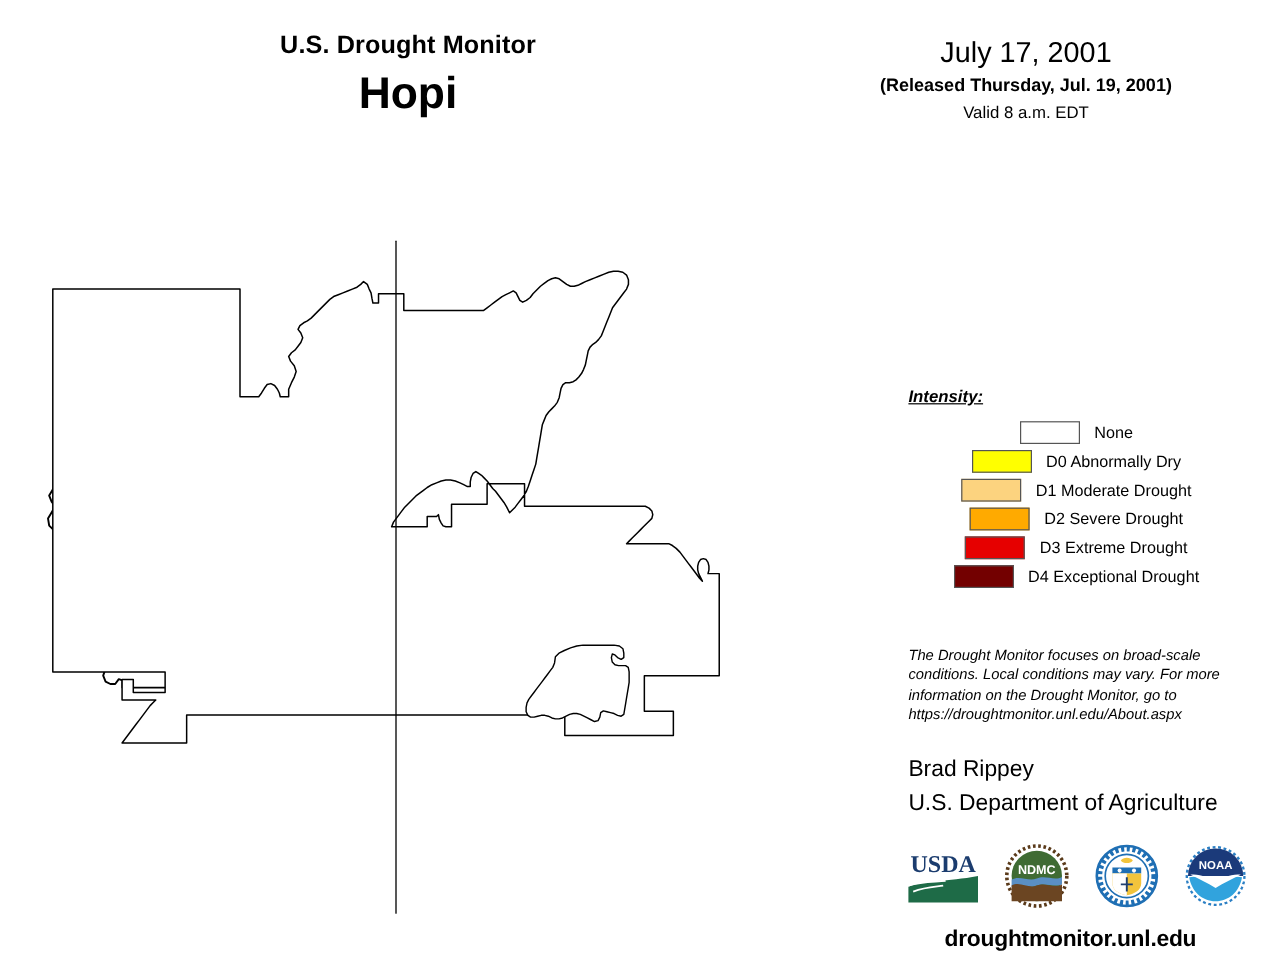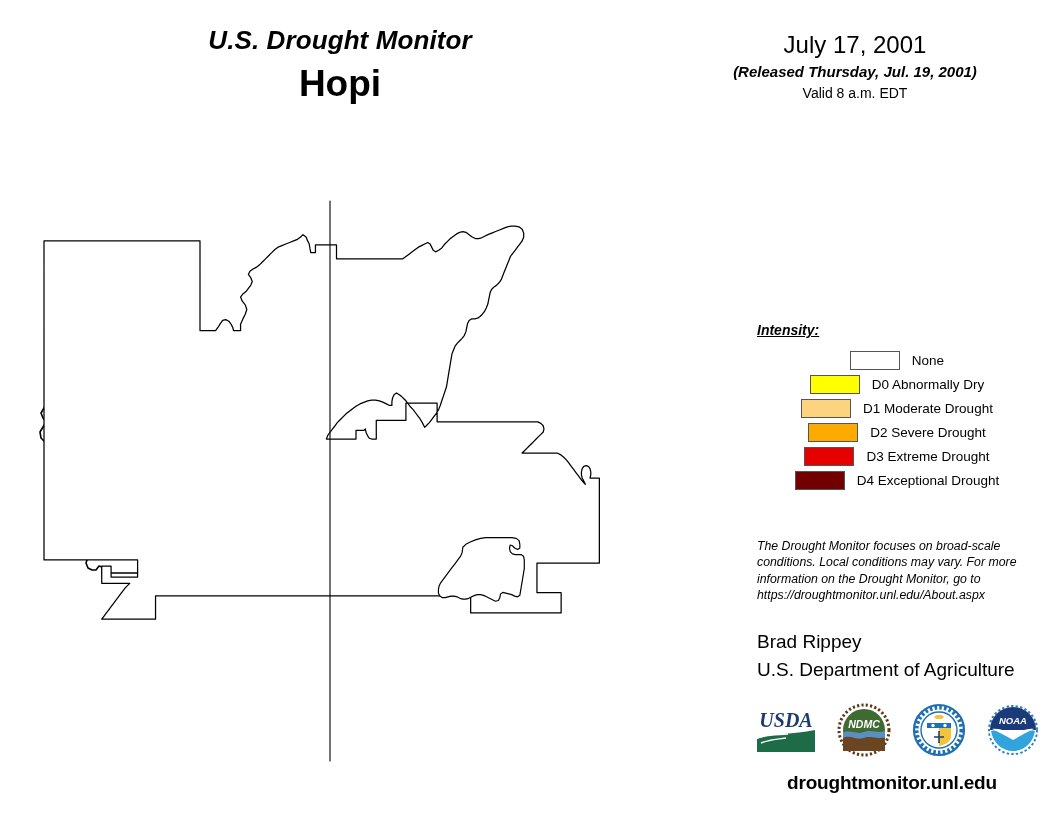--- a/index.html
+++ b/index.html
@@ -18,23 +18,22 @@
 
   
   #header-left {
     position: absolute;
     left: 130px;
     top: 26px;
     width: 420px;
     text-align: center;
   }
   #dm-title {
-    font-size: 26px;
-    font-weight: bold;
-    font-style: italic;
+    font-size: 21px;
+    font-weight: bold;
     letter-spacing: 0.1px;
     line-height: 1.1;
   }
   #area-title {
     font-size: 37px;
     font-weight: bold;
     line-height: 1.15;
     margin-top: 8px;
   }
 
@@ -46,21 +45,20 @@
     text-align: center;
   }
   #date-main {
     font-size: 24px;
     font-weight: normal;
     line-height: 1.15;
   }
   #date-released {
     font-size: 15px;
     font-weight: bold;
-    font-style: italic;
     margin-top: 4px;
     line-height: 1.2;
   }
   #date-valid {
     font-size: 14px;
     font-weight: normal;
     margin-top: 4px;
     line-height: 1.2;
   }
 
@@ -144,21 +142,21 @@
   #logos {
     position: absolute;
     left: 755px;
     top: 703px;
     width: 285px;
     height: 58px;
     display: flex;
     align-items: center;
     justify-content: space-between;
   }
-  .logo { flex: 0 0 auto; font-style: italic; }
+  .logo { flex: 0 0 auto; }
 
   #site-url {
     position: absolute;
     left: 742px;
     top: 772px;
     width: 300px;
     text-align: center;
     font-size: 19px;
     font-weight: bold;
     letter-spacing: -0.2px;

